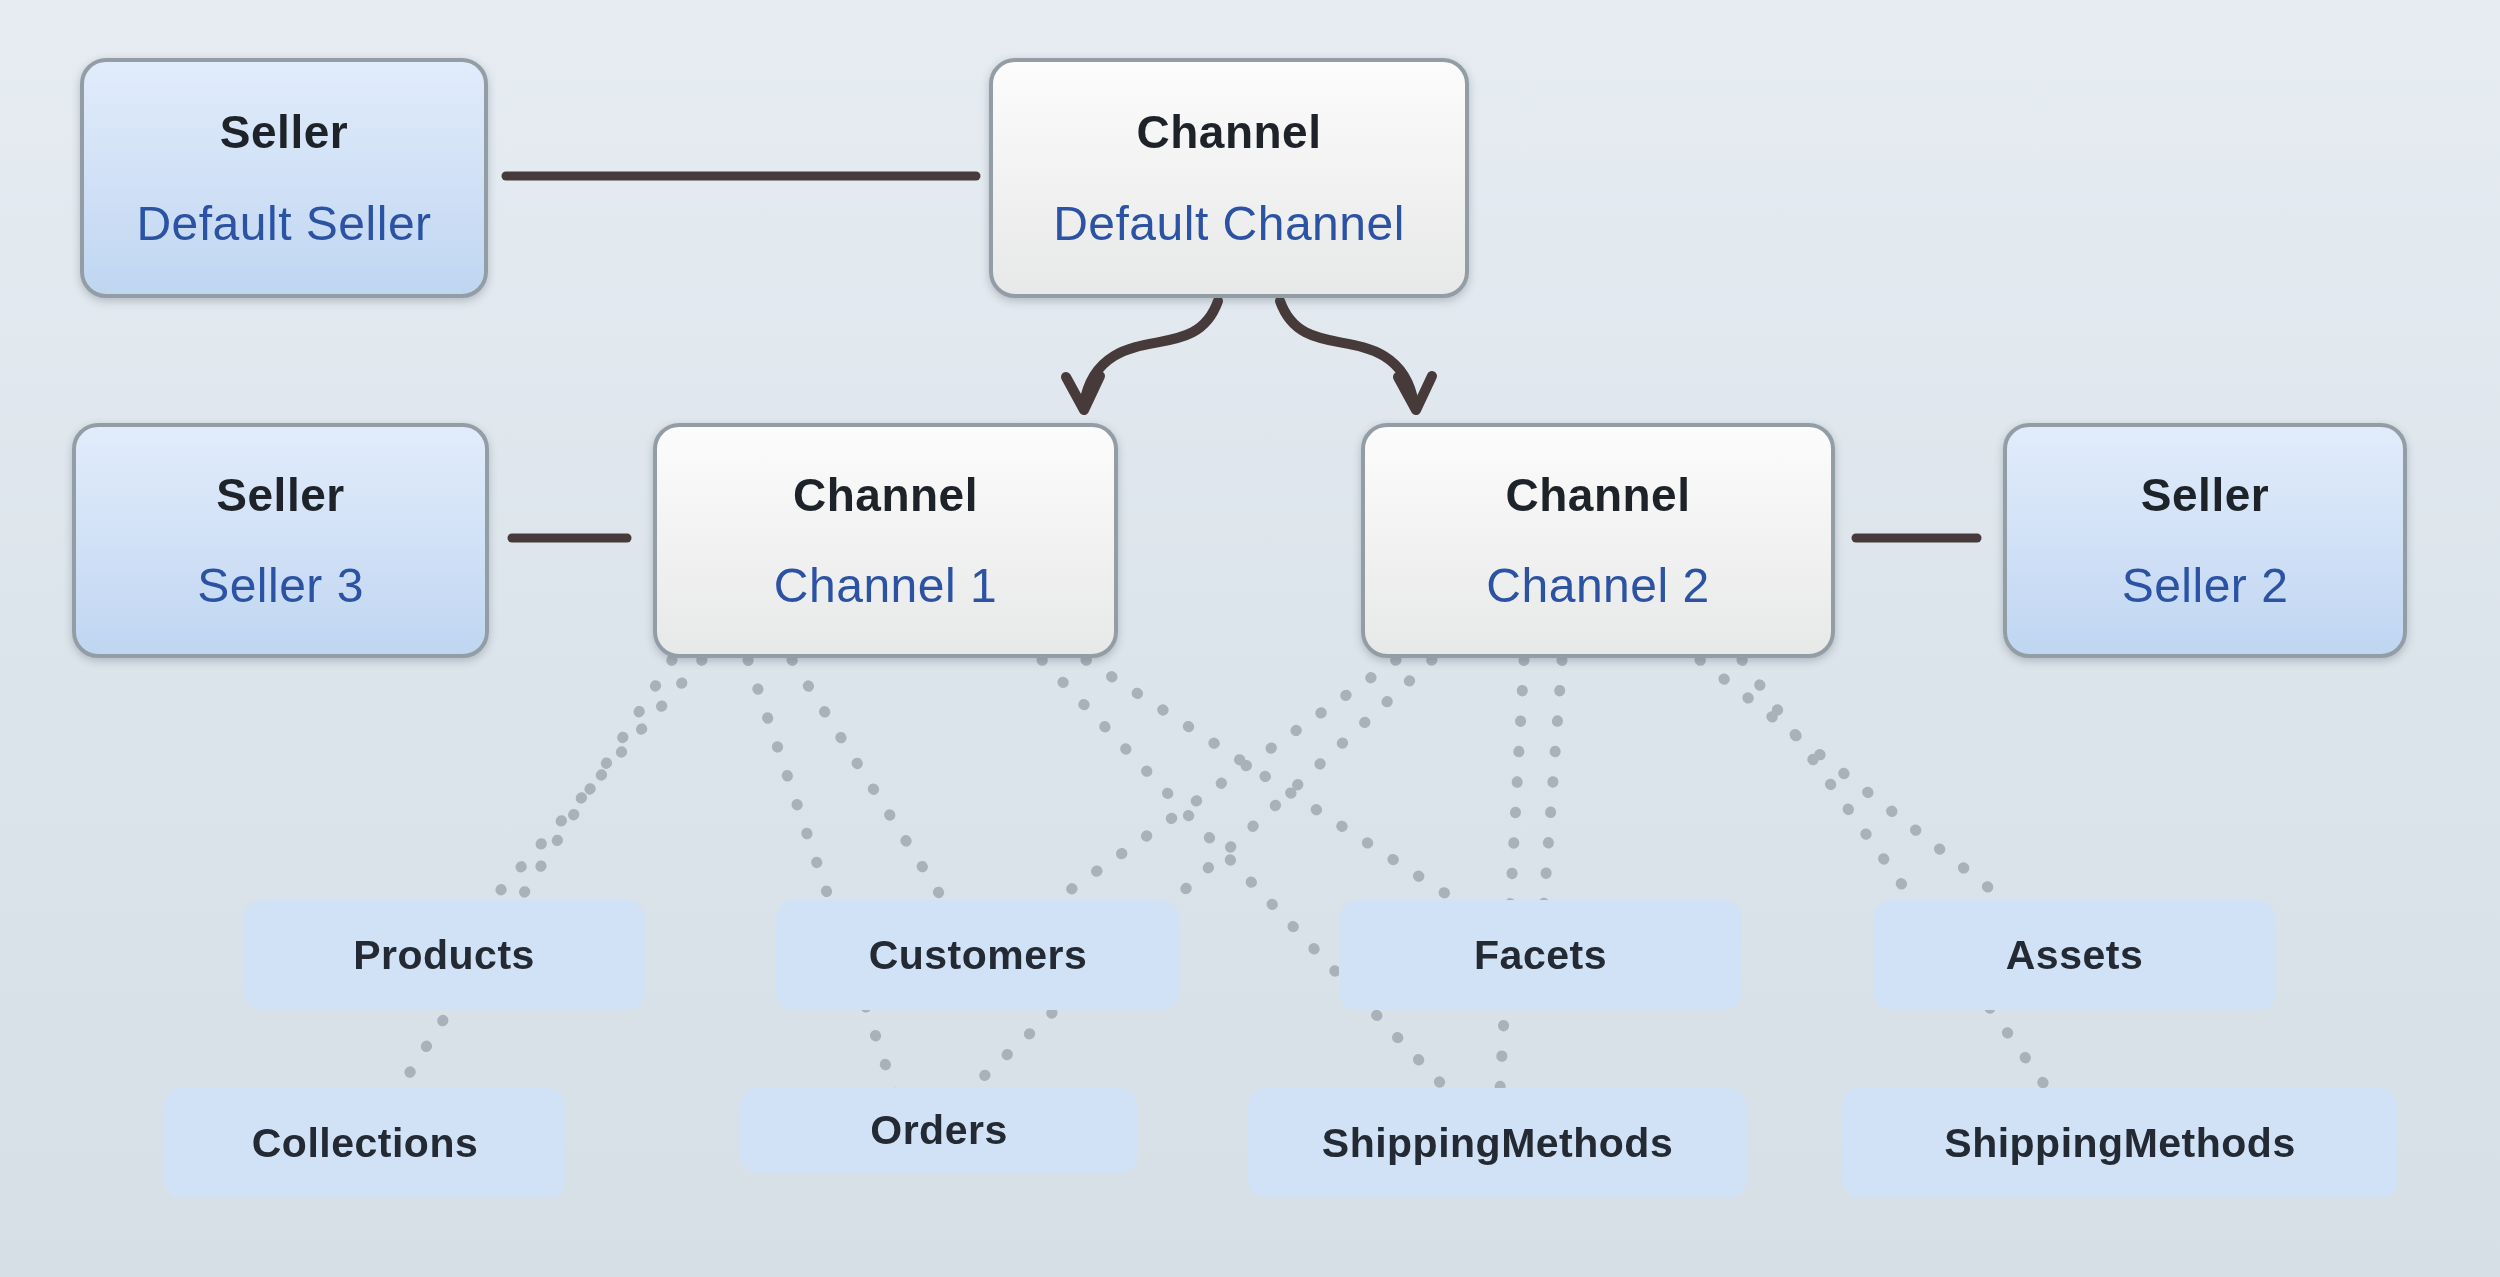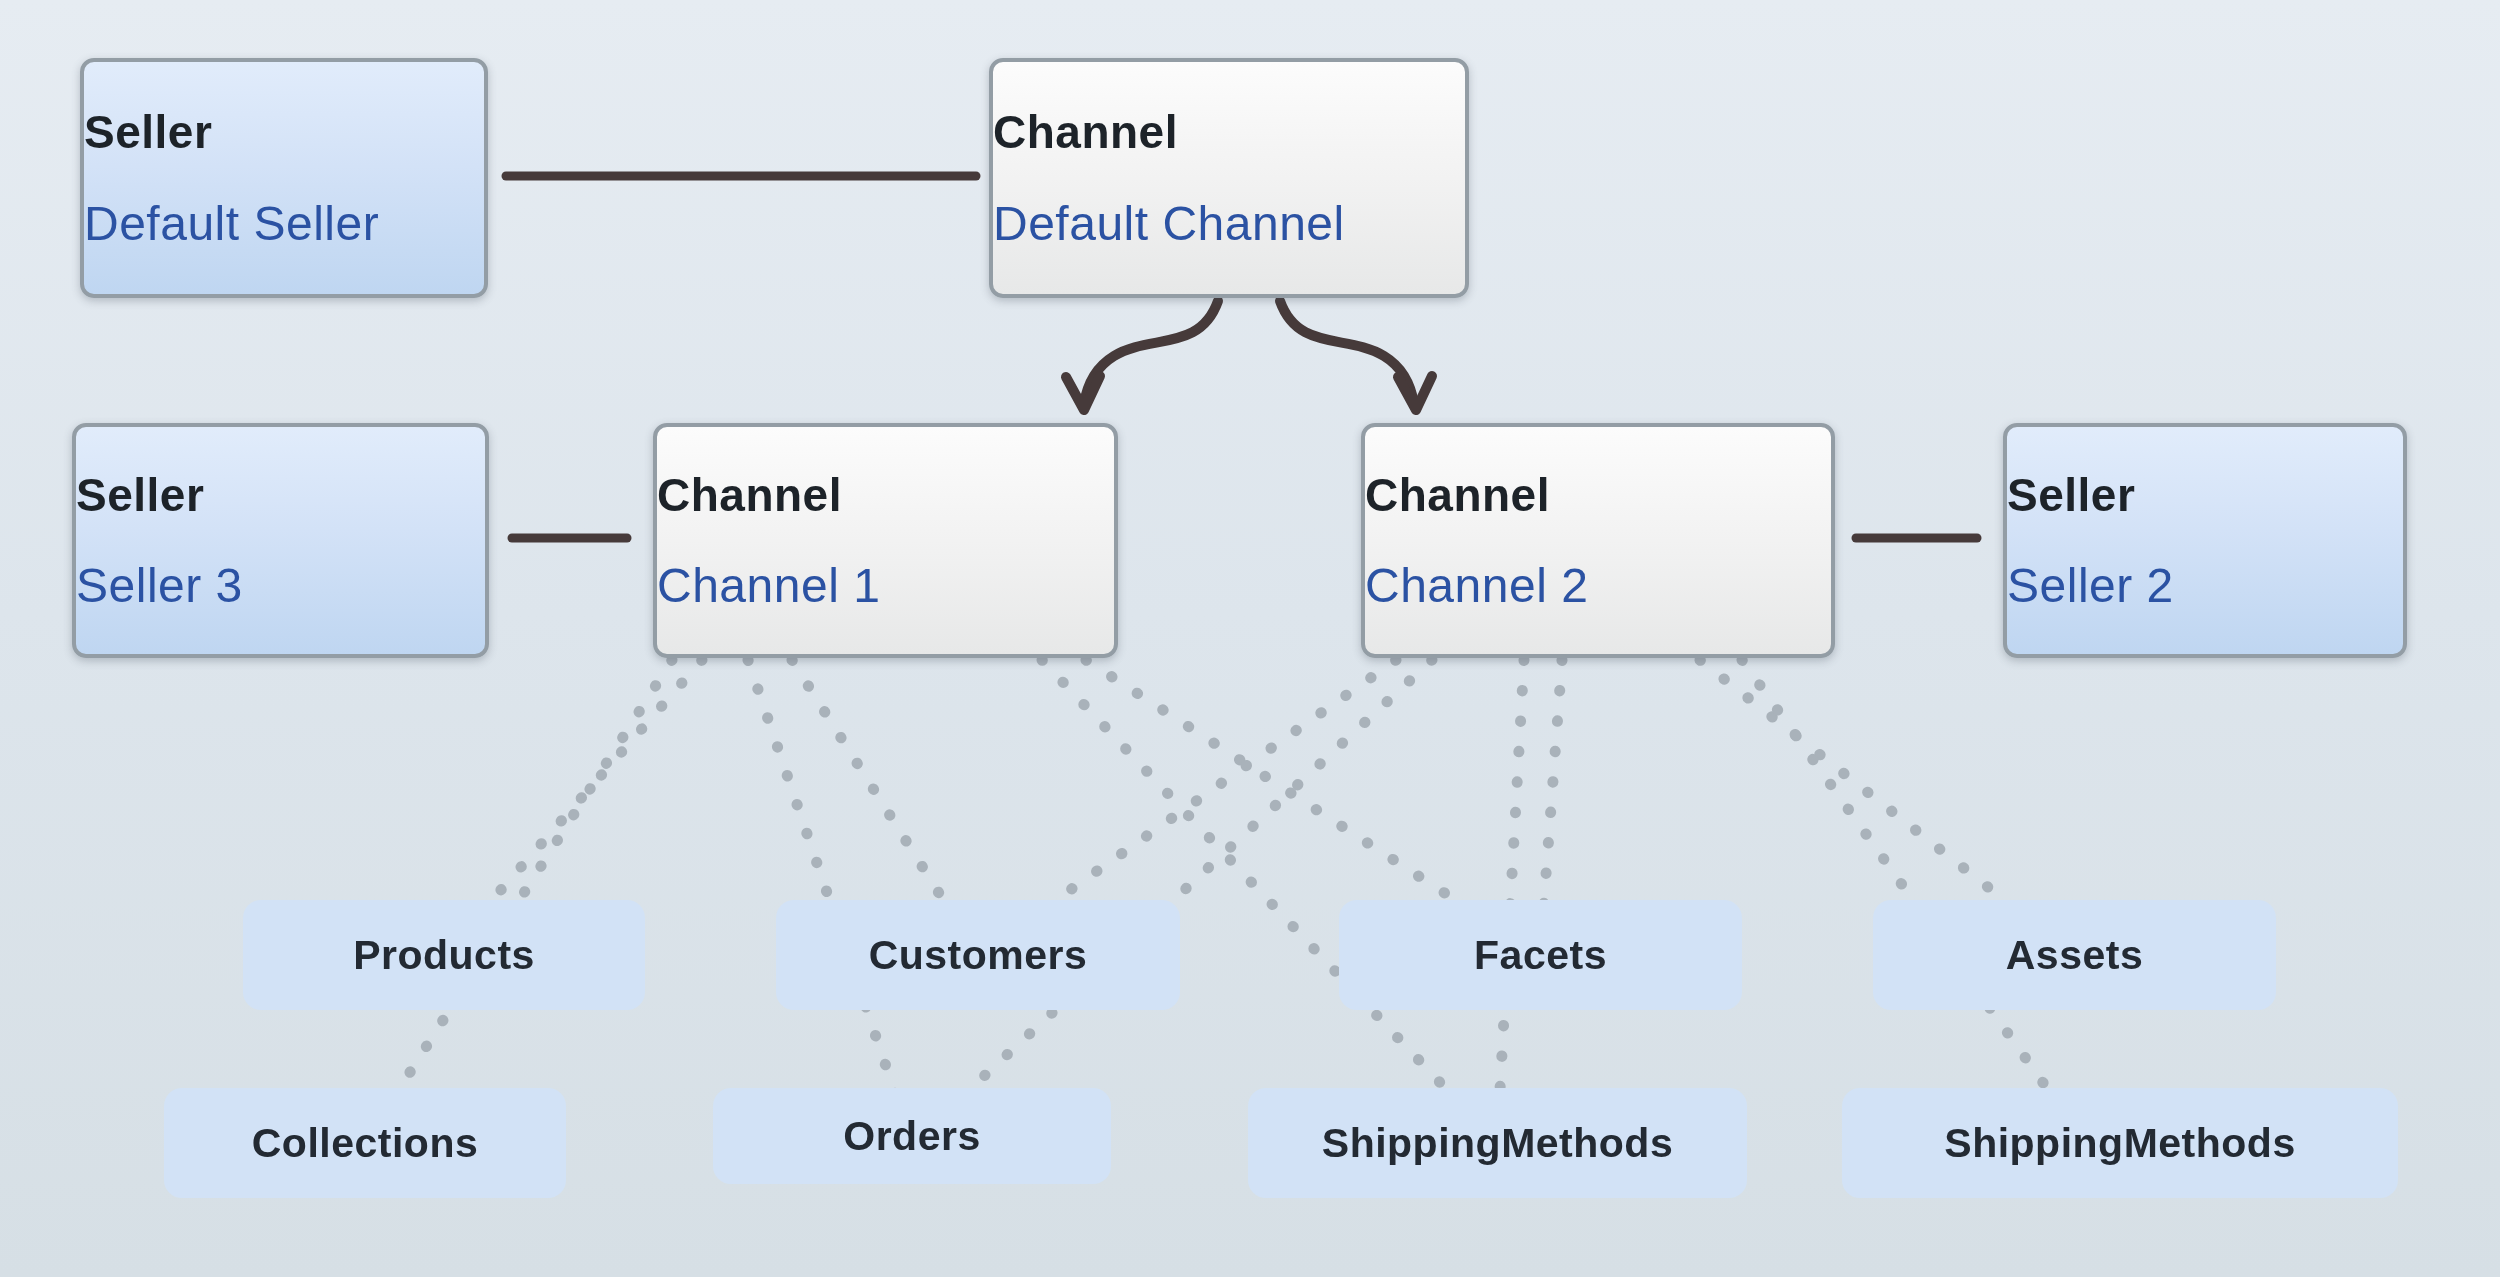--- a/index.html
+++ b/index.html
@@ -26,23 +26,23 @@
     position:relative;width:2500px;height:1277px;
     background:linear-gradient(180deg, var(--background_top,#e6ecf2) 0%, #dde5ec 48%, var(--background_bottom,#d6dfe5) 100%);
   }
   .edges{position:absolute;inset:0;z-index:1;}
   .edge-solid{stroke:var(--connector,#463a3a);stroke-width:9;stroke-linecap:round;}
   .edge-arrow{stroke:var(--connector,#463a3a);stroke-width:10;stroke-linecap:round;stroke-linejoin:round;fill:none;}
   .edge-dotted{stroke:var(--dotted,#a9b2ba);stroke-width:11;stroke-linecap:round;stroke-dasharray:0.5 30;fill:none;}
   .node{
     position:absolute;z-index:2;
     border:4px solid var(--node_border,#939da5);
-    border-radius:14px;
+    border-radius:26px;
     box-shadow:0 3px 9px rgba(70,80,92,0.30);
-    display:flex;flex-direction:column;justify-content:space-evenly;
+    display:flex;flex-direction:column;justify-content:space-evenly;align-items:center;
     padding:6px 0;box-sizing:border-box;
   }
   .node.seller{
     background:linear-gradient(180deg, var(--seller_fill_top,#e1ecfb) 0%, #d3e2f7 45%, var(--seller_fill_bottom,#bfd6f1) 100%);
   }
   .node.channel{
     background:linear-gradient(180deg, var(--channel_fill_top,#fcfcfc) 0%, #f2f2f2 50%, var(--channel_fill_bottom,#e7e8e8) 100%);
   }
   .node-title{
     font-size:46px;font-weight:700;color:var(--title_text,#1d2329);letter-spacing:0.5px;
@@ -118,17 +118,17 @@
     <div class="node-title">Seller</div>
     <div class="node-subtitle">Seller 2</div>
   </div>
 
   <div class="entity" style="left:243px;top:900px;width:402px;height:110px">Products</div>
   <div class="entity" style="left:776px;top:900px;width:404px;height:110px">Customers</div>
   <div class="entity" style="left:1339px;top:900px;width:403px;height:110px">Facets</div>
   <div class="entity" style="left:164px;top:1088px;width:402px;height:110px">Collections</div>
 
   <div class="entity" style="left:1873px;top:900px;width:403px;height:110px">Assets</div>
-  <div class="entity" style="left:713px;top:1088px;width:398px;height:96px">Orders</div>
+  <div class="entity" style="left:740px;top:1088px;width:398px;height:85px">Orders</div>
   <div class="entity" style="left:1248px;top:1088px;width:499px;height:110px">ShippingMethods</div>
   <div class="entity" style="left:1842px;top:1088px;width:556px;height:110px">ShippingMethods</div>
 
 </div>
 
 </body></html>

